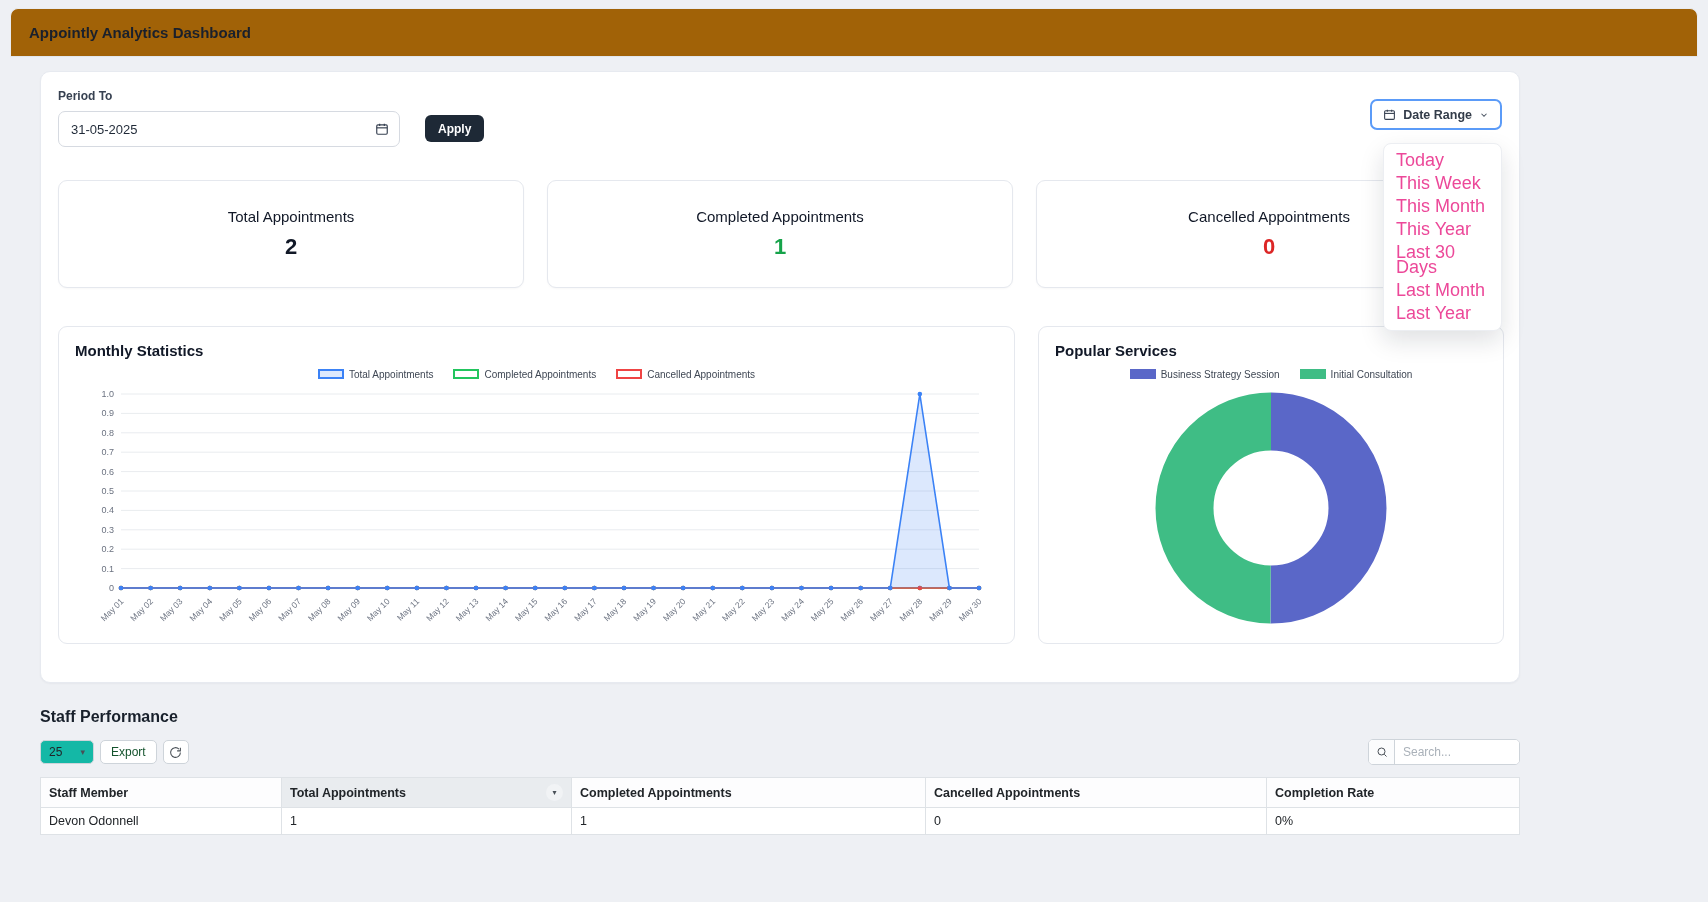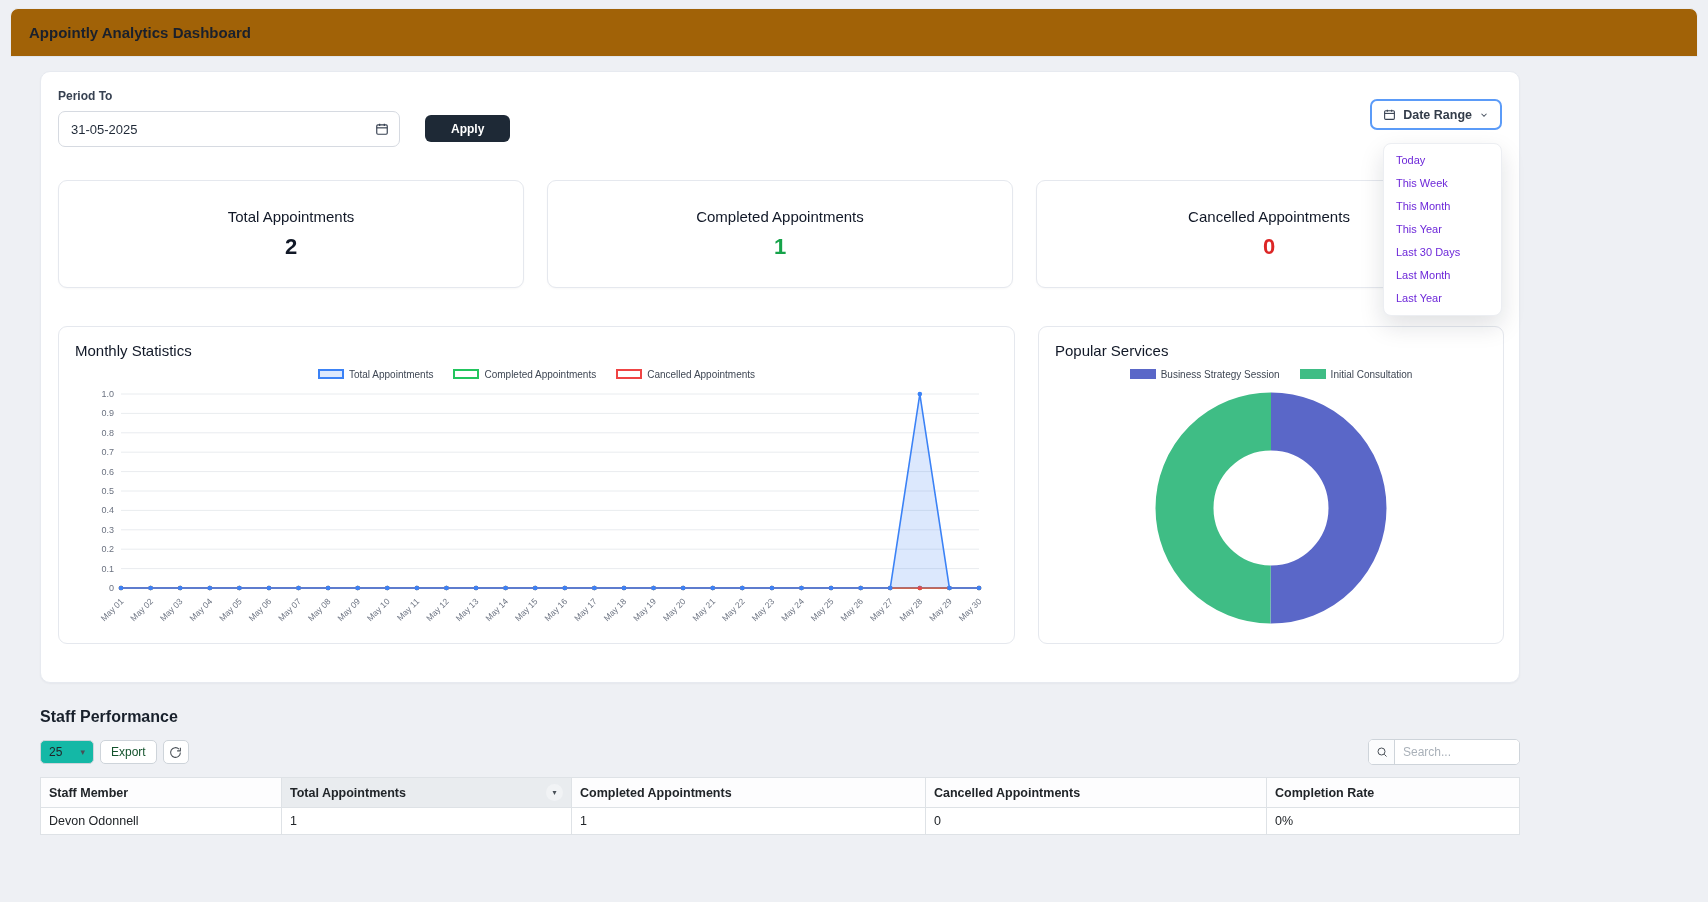--- a/index.html
+++ b/index.html
@@ -33,54 +33,54 @@
   .date-input {
     display:flex; align-items:center; height:36px; border:1px solid #d6dae1;
     border-radius:7px; padding:0 10px; background:#fff;
   }
   .date-input input {
     border:none; outline:none; flex:1; font-size:13px; color:#1f2937;
     font-family:inherit; background:transparent; min-width:0;
   }
   .cal-icon { color:#374151; display:flex; align-items:center; cursor:pointer; }
   .apply-btn {
-    height:27px; padding:0 26px; background:#1e2936; color:#fff; border:none;
+    height:27px; padding:0 13px; background:#1e2936; color:#fff; border:none;
     border-radius:6px; font-size:12px; font-weight:600; margin-bottom:5px; cursor:pointer;
     font-family:inherit;
   }
   .daterange-btn {
     margin-left:auto; height:31px; display:flex; align-items:center; gap:7px;
     padding:0 11px; background:#fff; border:2px solid #5b9bf8; border-radius:7px;
     font-size:12.5px; font-weight:600; color:#333c49; margin-bottom:17px; cursor:pointer;
     font-family:inherit;
   }
   .daterange-btn .chev { color:#4b5563; display:flex; align-items:center; }
 
   .dropdown {
     position:absolute; top:71px; right:17px; width:119px; background:#fff;
     border:1px solid #eceef2; border-radius:8px;
     box-shadow:0 10px 24px rgba(15,23,42,.13); padding:5px 0; z-index:20;
   }
-  .dropdown-item { font-size:11px; color:#6d28d9; padding:4px 12px; line-height:15px; cursor:pointer; }
+  .dropdown-item { font-size:18px; color:#ec4899; padding:4px 12px; line-height:15px; cursor:pointer; }
 
   .stats-row { margin-top:33px; display:grid; grid-template-columns:repeat(3,1fr); gap:23px; }
   .stat-card {
     height:108px; border:1px solid #e5e8ee; border-radius:9px; background:#fff;
     display:flex; flex-direction:column; align-items:center; justify-content:center;
     box-shadow:0 1px 2px rgba(16,24,40,.03);
   }
   .stat-label { font-size:15px; color:#111827; }
   .stat-value { font-size:22px; font-weight:700; margin-top:9px; color:#111827; }
 
   .charts-row { margin-top:38px; display:grid; grid-template-columns:957px 466px; gap:23px; }
   .chart-card {
     border:1px solid #e5e8ee; border-radius:9px; padding:15px 16px; height:318px;
     background:#fff; overflow:hidden;
   }
-  .chart-title { font-size:15px; font-weight:400; color:#111827; line-height:18px; }
+  .chart-title { font-size:15px; font-weight:700; color:#111827; line-height:18px; }
   .legend { display:flex; justify-content:center; gap:20px; margin-top:8px; align-items:center; height:12px; }
   .legend-item { display:flex; align-items:center; gap:5px; font-size:10px; color:#3f4754; cursor:pointer; }
   .legend-swatch { width:26px; height:10px; display:inline-block; }
   .chart-body { margin-top:4px; }
   .donut-wrap { display:flex; justify-content:center; margin-top:12px; }
 
   
   .staff-section { margin-top:25px; width:1480px; }
   .staff-title { font-size:16px; font-weight:600; color:#18202b; }
   .controls-row { margin-top:13px; display:flex; align-items:center; }

